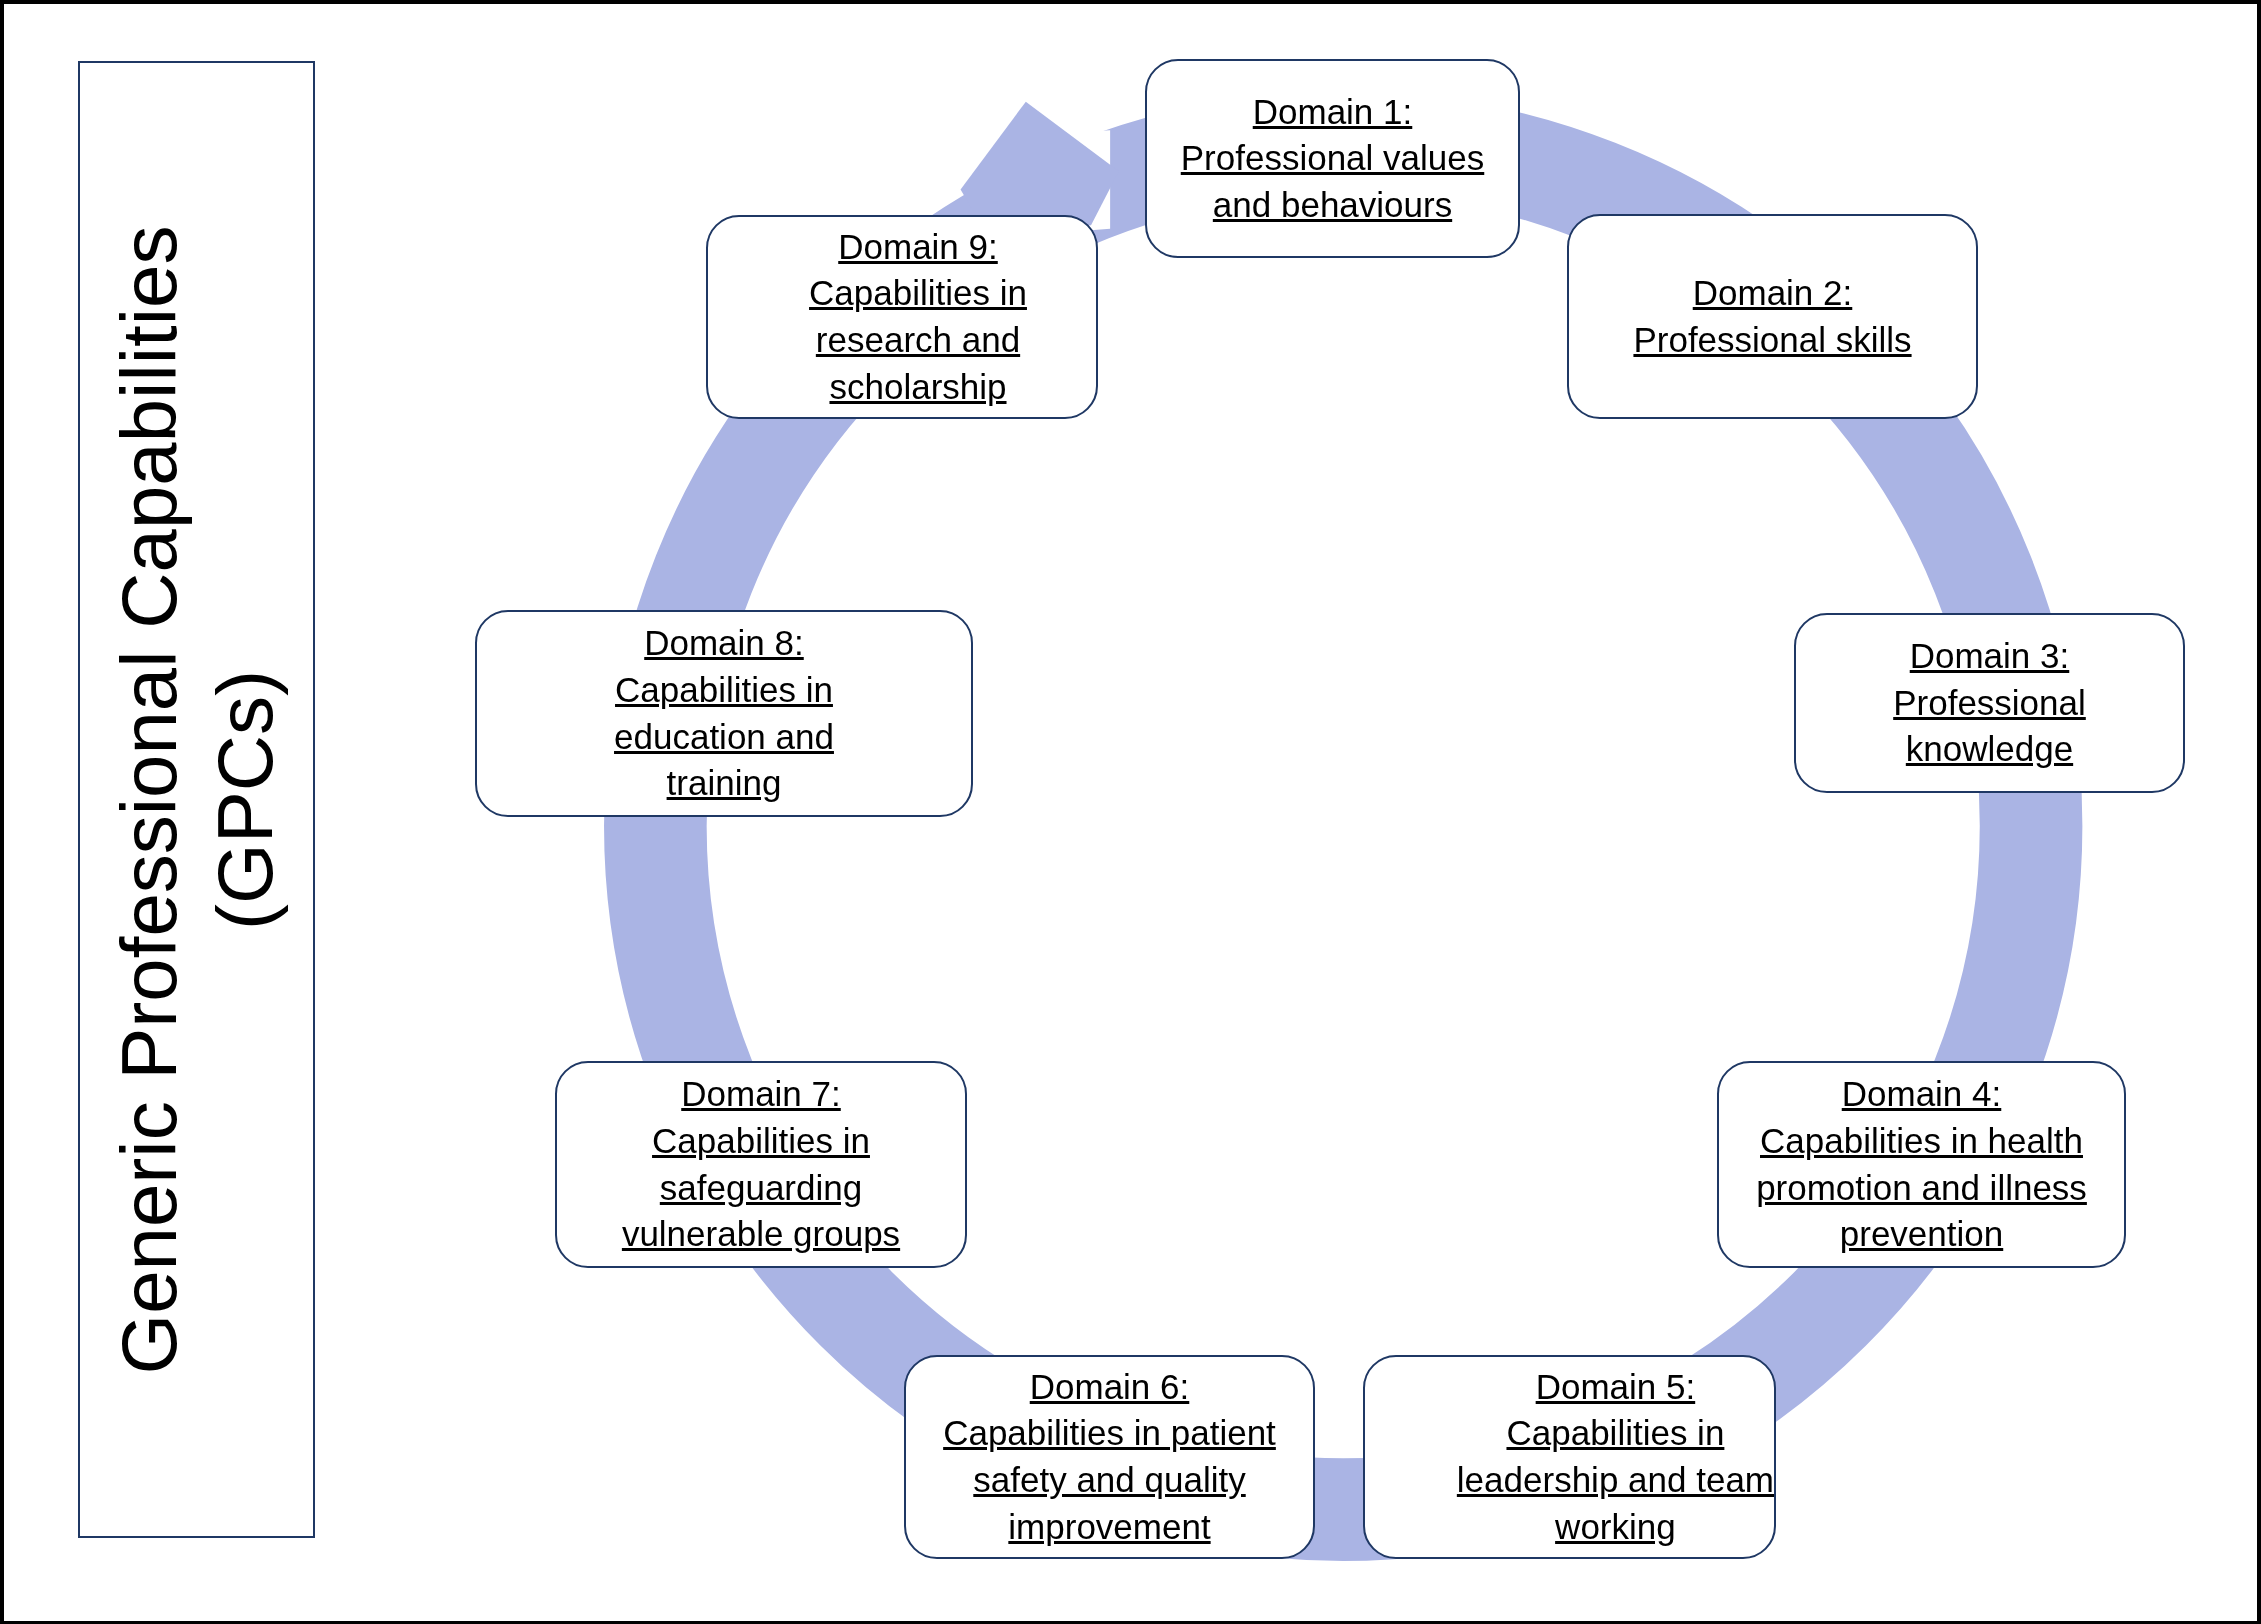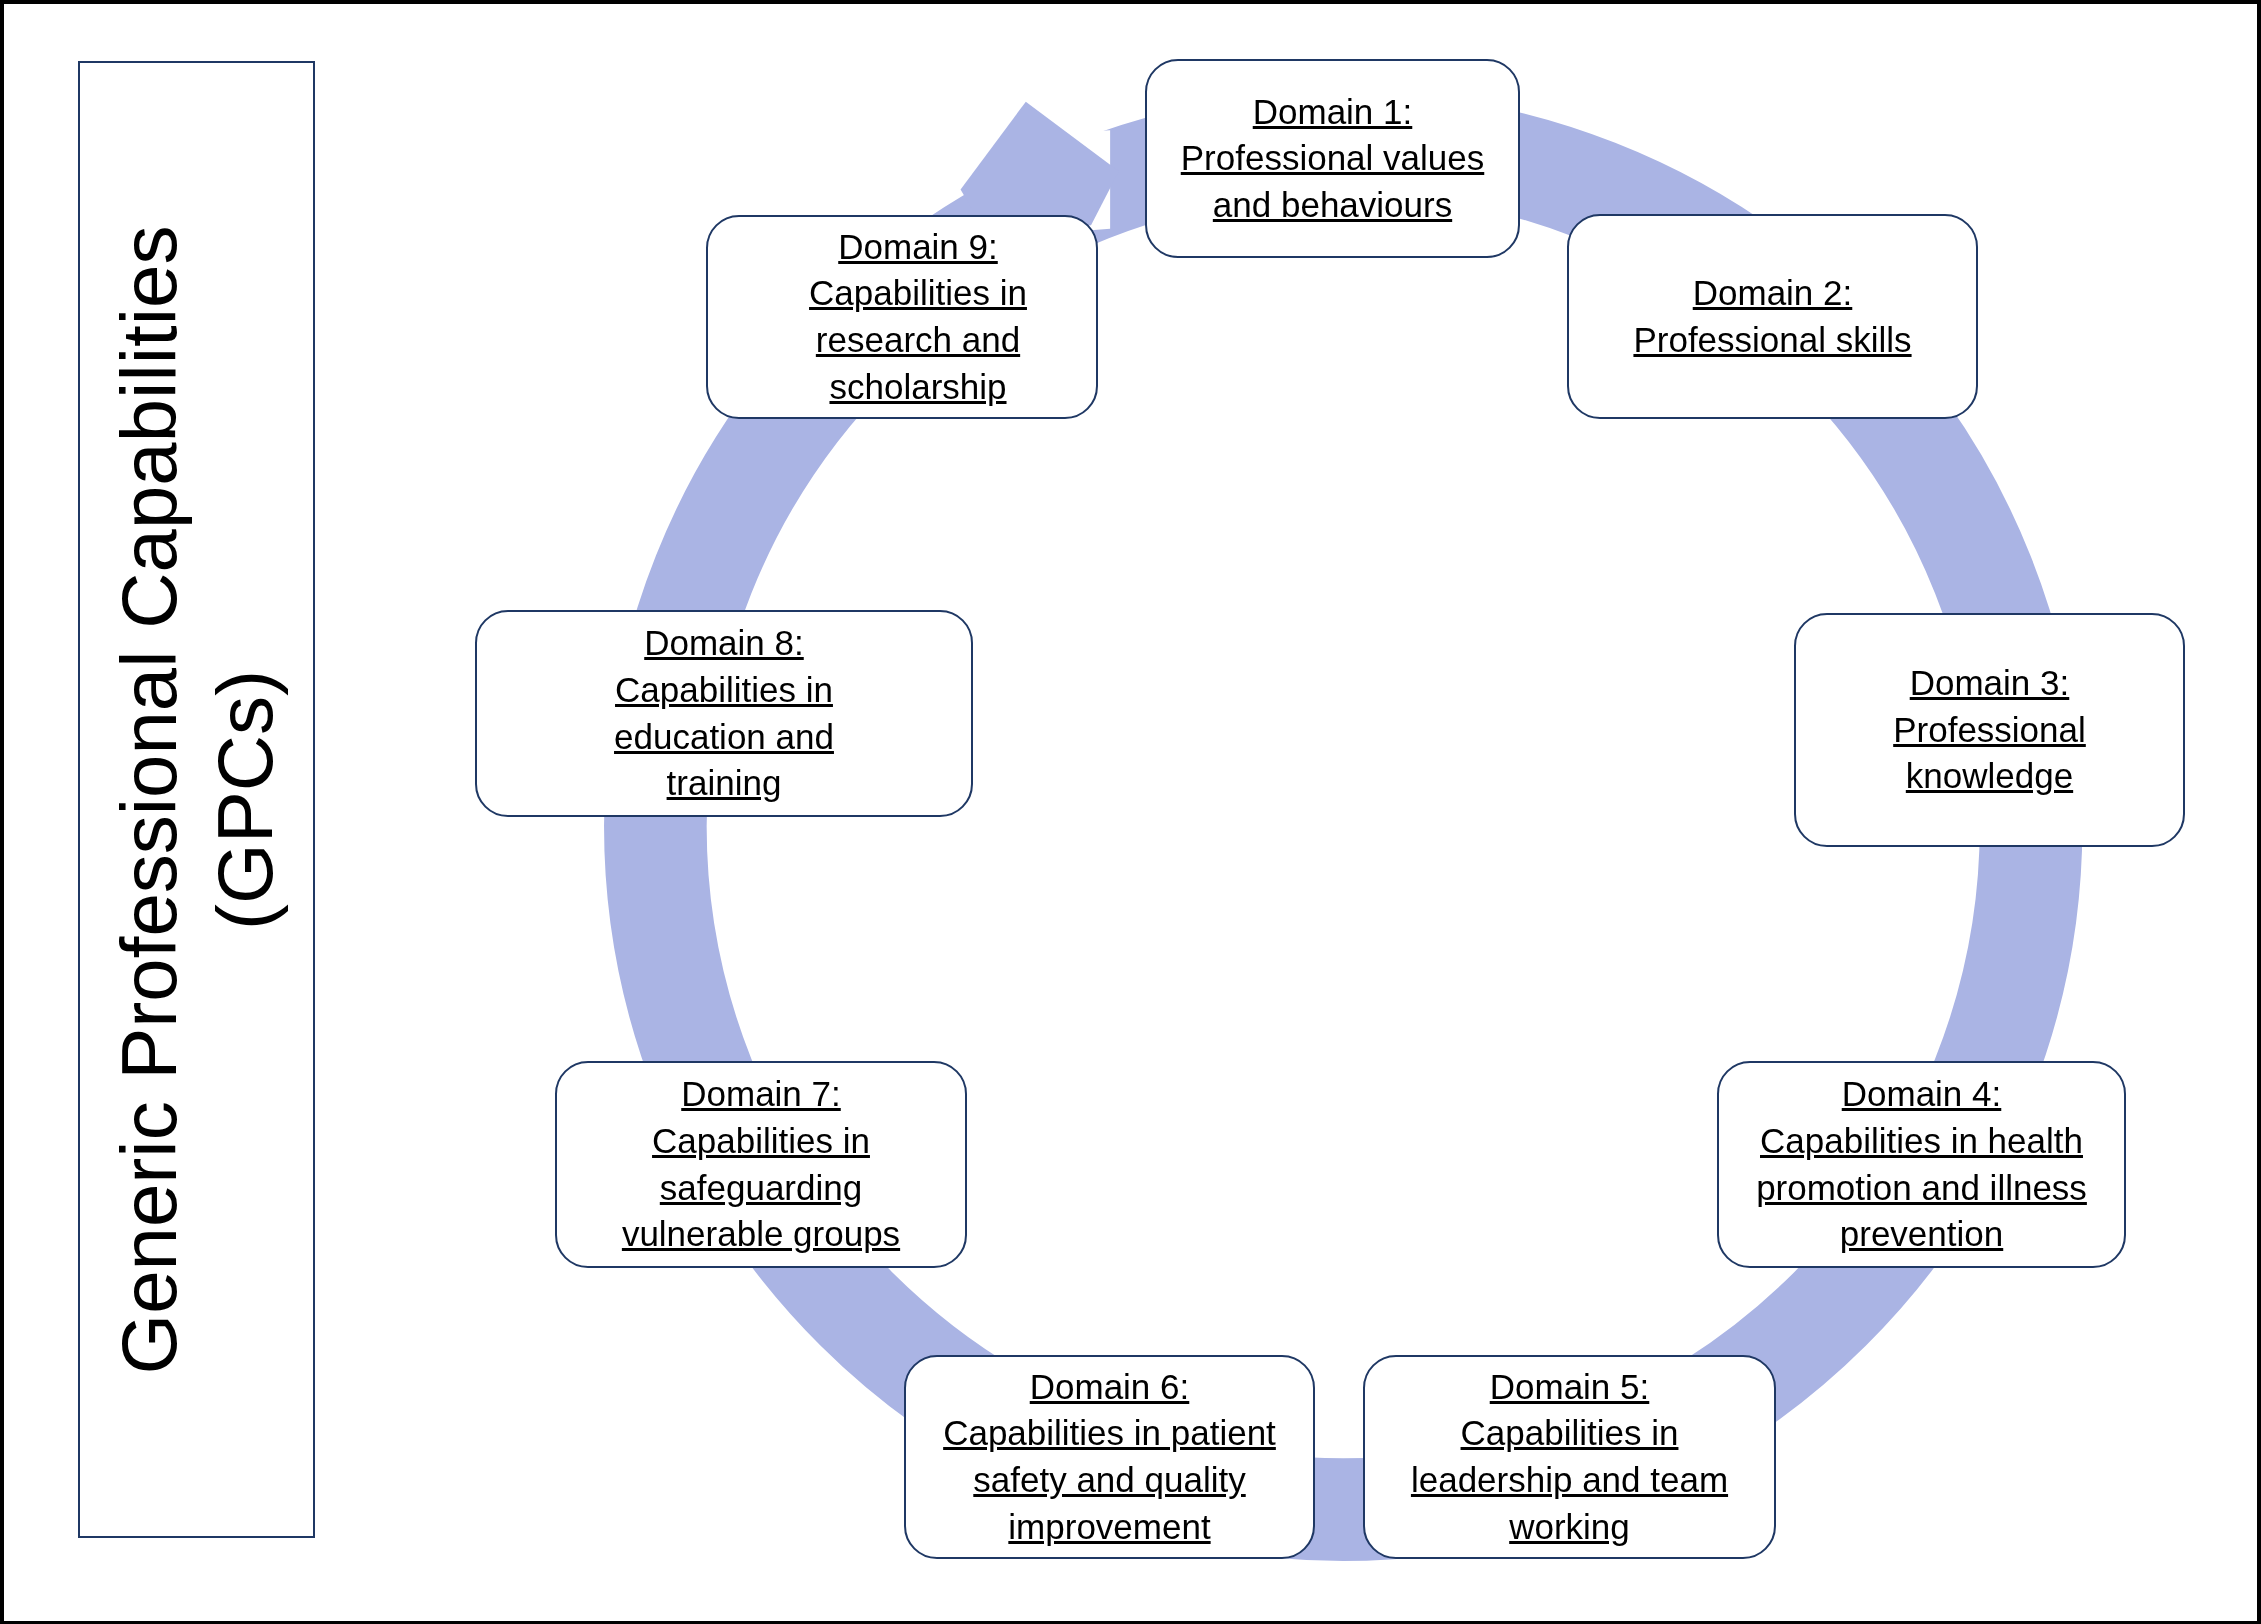--- a/index.html
+++ b/index.html
@@ -38,23 +38,23 @@
     box-sizing:border-box;
     display:flex;align-items:center;justify-content:center;text-decoration:underline;
   }
   .dtext{
     text-align:center;
     font-size:35px;line-height:1.33;
     white-space:pre;
   }
   .pos-d1{left:1141px;top:55px;width:375px;height:199px;}
   .pos-d2{left:1563px;top:210px;width:411px;height:205px;}
-  .pos-d3{left:1790px;top:609px;width:391px;height:234px;}
+  .pos-d3{left:1790px;top:609px;width:391px;height:180px;}
   .pos-d4{left:1713px;top:1057px;width:409px;height:207px;}
-  .pos-d5{left:1359px;top:1351px;width:413px;height:204px;}
+  .pos-d5{left:1359px;top:1351px;width:413px;height:204px;justify-content:flex-end;}
   .pos-d6{left:900px;top:1351px;width:411px;height:204px;}
   .pos-d7{left:551px;top:1057px;width:412px;height:207px;}
   .pos-d8{left:471px;top:606px;width:498px;height:207px;}
   .pos-d9{left:702px;top:211px;width:392px;height:204px;padding-left:32px;}
 </style>
 </head>
 <body>
 
 <div id="figure">
 

